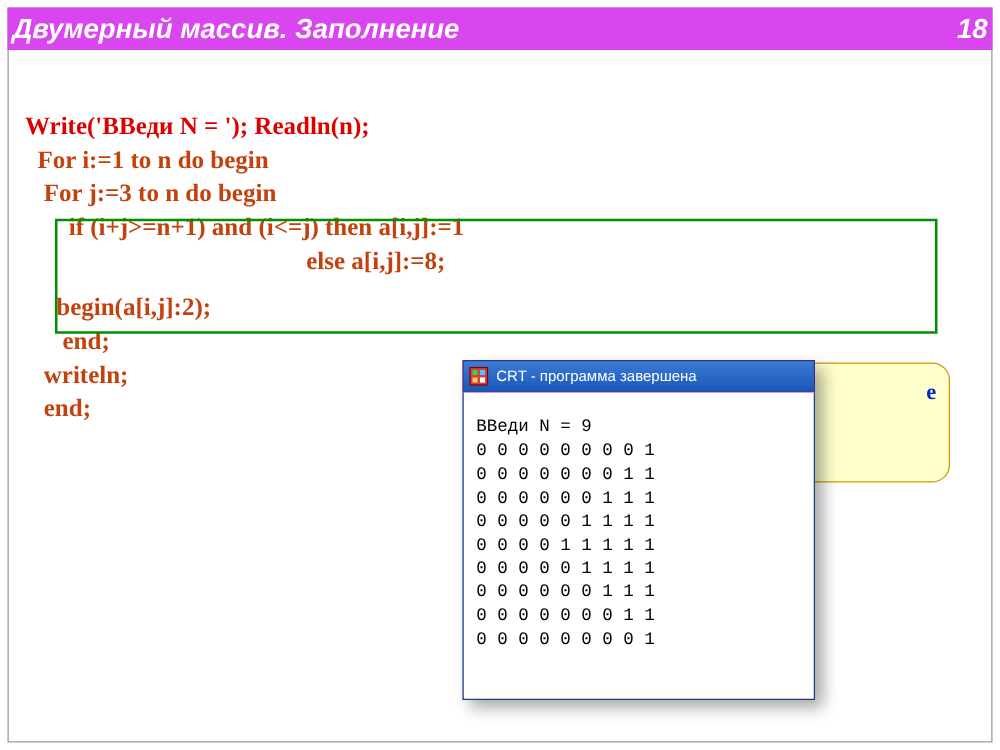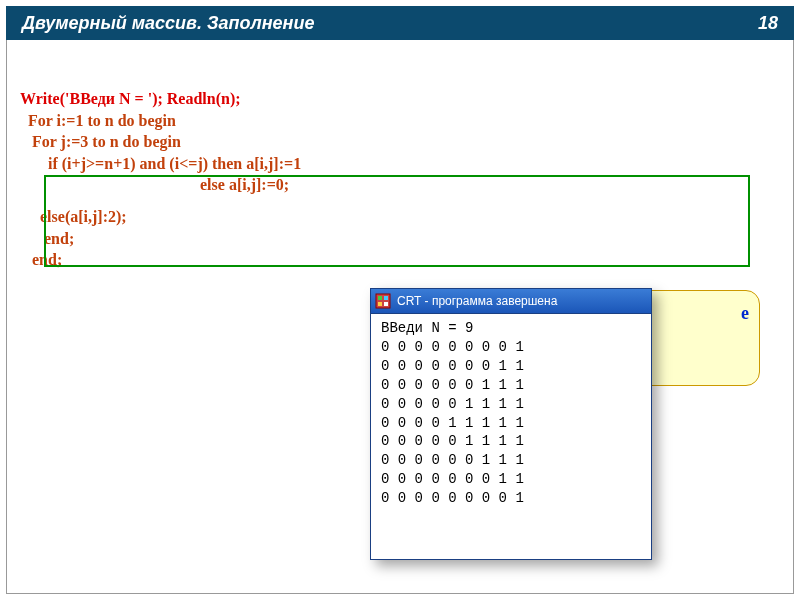--- a/index.html
+++ b/index.html
@@ -13,37 +13,37 @@
     }
     .slide-border {
       position: absolute;
       top: 6px; left: 6px; right: 6px; bottom: 6px;
       border: 1px solid #999;
     }
     .header {
       position: absolute;
       top: 6px; left: 6px; right: 6px;
       height: 34px;
-      background: #0c4a6e;
+      background: #d946ef;
       color: #fff;
       font-weight: bold;
       font-style: italic;
-      font-size: 18px;
+      font-size: 22px;
       display: flex;
       justify-content: space-between;
       align-items: center;
-      padding: 0 16px;
+      padding: 0 4px;
     }
     .code-area {
       position: absolute;
       top: 88px;
       left: 20px;
       font-family: 'Times New Roman', serif;
       font-weight: bold;
-      font-size: 16px;
+      font-size: 20px;
       line-height: 1.35;
     }
     .c-red { color: #d00; }
     .c-blue { color: #c2410c; }
     .c-green { color: #c2410c; }
     .line { white-space: pre; }
 
     .green-box {
       position: absolute;
       left: 44px;
@@ -97,21 +97,21 @@
     .crt-icon {
       width: 16px; height: 16px;
       margin-right: 6px;
       display: inline-flex;
     }
     .crt-body {
       background: #fff;
       border: 1px solid #1a3f82;
       border-top: none;
       height: calc(100% - 26px);
-      padding: 6px 10px;
+      padding: 20px 10px;
       font-family: 'Courier New', monospace;
       font-size: 14px;
       color: #000;
     }
     .crt-body .prompt { font-weight: normal; margin-bottom: 2px; }
     .crt-matrix { white-space: pre; line-height: 1.35; }
   </style>
 </head>
 <body>
 
@@ -120,24 +120,25 @@
 <div class="header">
   <span>Двумерный массив. Заполнение</span>
   <span>18</span>
 </div>
 
 <div class="code-area">
   <div class="line"><span class="c-red">Write('ВВеди N = '); </span><span class="c-red">Readln(n);</span></div>
   <div class="line c-blue">  For i:=1 to n do begin</div>
   <div class="line c-blue">   For j:=3 to n do begin</div>
   <div class="line c-green">       if (i+j&gt;=n+1) and (i&lt;=j) then a[i,j]:=1</div>
-  <div class="line c-green">                                             else a[i,j]:=0;</div>
+  <div class="line c-green">                                             else a[i,j]:=8;</div>
   <div style="height:10px"></div>
-  <div class="line c-blue">     else(a[i,j]:2);</div>
+  <div class="line c-blue">     begin(a[i,j]:2);</div>
   <div class="line c-blue">      end;</div>
+  <div class="line c-blue">   writeln;</div>
   <div class="line c-blue">   end;</div>
 </div>
 
 <div class="green-box"></div>
 
 <div class="callout">
   <div>е</div>
   <div></div>
 </div>
 

